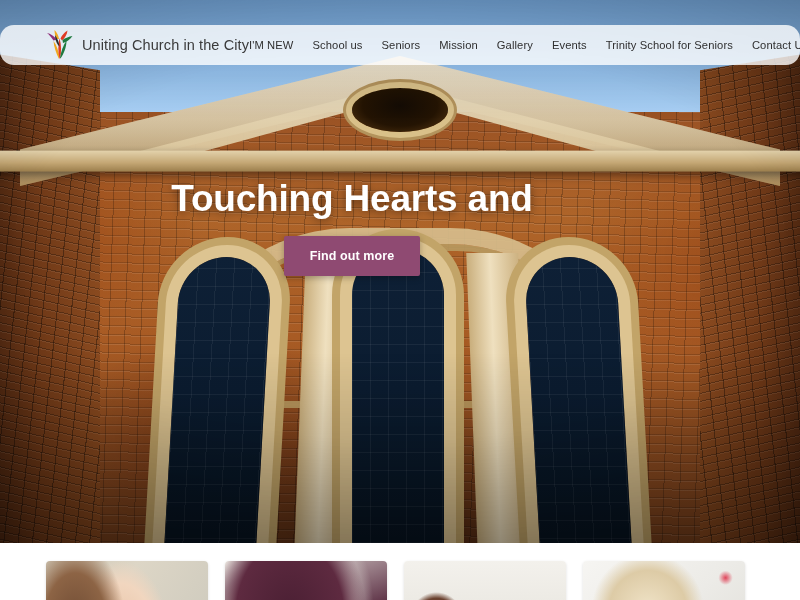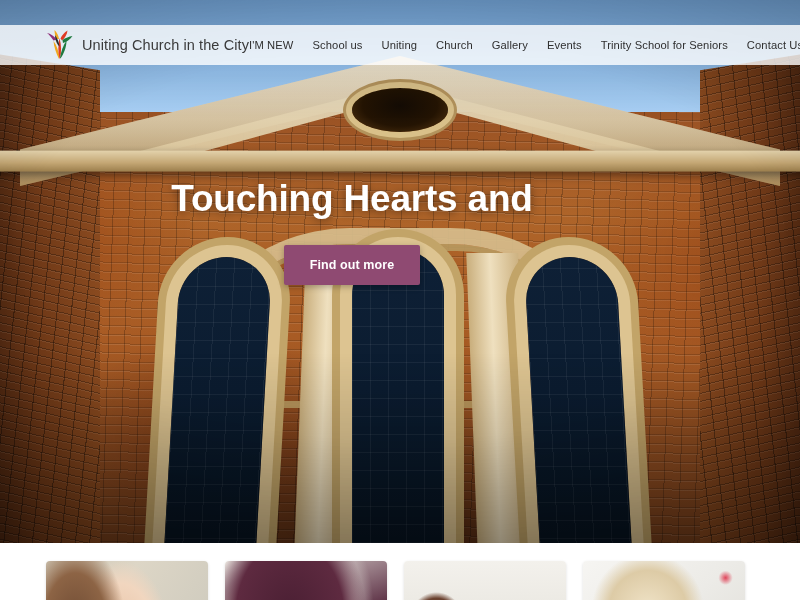--- a/index.html
+++ b/index.html
@@ -152,21 +152,21 @@
     position:absolute; inset:0;
     background:
       radial-gradient(ellipse 120% 90% at 50% 45%, rgba(0,0,0,0) 40%, rgba(0,0,0,.38) 100%),
       linear-gradient(180deg, rgba(0,0,0,.18) 0%, rgba(0,0,0,0) 22%, rgba(0,0,0,0) 65%, rgba(0,0,0,.30) 100%);
   }
 
   
   .header {
     position:absolute; left:0; top:25px; width:800px; height:40px;
     background:rgba(255,255,255,.80);
-    display:flex; align-items:center; z-index:30;
+    display:flex; align-items:center; z-index:30;border-radius:14px;
   }
   .brand { display:flex; align-items:center; margin-left:46px; }
   .logo-svg { display:block; width:27px; height:30px; }
   .brand-name {
     margin-left:9px; font-size:14.5px; color:#3a3a3a;
     letter-spacing:.1px; white-space:nowrap;
   }
   .nav { margin-left:auto; margin-right:42px; display:flex; align-items:center; gap:19px; }
   .nav-item {
     font-size:11.2px; font-weight:normal; color:#2f2f2f;
@@ -177,21 +177,21 @@
   .hero-copy {
     position:absolute; left:0; top:178px; width:704px; z-index:20;
     text-align:center;
   }
   .hero-title {
     color:#fff; font-size:37px; font-weight:bold; line-height:1.12;
     text-shadow:0 2px 10px rgba(0,0,0,.45);
     letter-spacing:-.2px;
   }
   .hero-btn {
-    display:inline-block; margin-top:26px;
+    display:inline-block; margin-top:17px;
     background:#8f4a72; color:#fff;
     font-size:12.5px; font-weight:bold;
     padding:13px 26px; border:none; border-radius:2px;
     cursor:pointer; letter-spacing:.1px;
     box-shadow:0 2px 6px rgba(0,0,0,.28);
   }
 
   
   .cards {
     position:absolute; left:46px; top:561px; width:700px;
@@ -276,22 +276,22 @@
           <path d="M33 20 C39 16 46 13 53 12 C48 19 41 24 34 26 Z" fill="#1f7a3f"></path>
           <path d="M24 30 C20 24 18 17 18 10 C23 17 26 25 27 33 Z" fill="#2b2b2b"></path>
         </svg>
       </span>
       <span class="brand-name">Uniting Church in the City</span>
     </a>
 
     <nav class="nav">
       <span class="nav-item">I'M NEW</span>
       <span class="nav-item">School us</span>
-      <span class="nav-item">Uniting</span>
-      <span class="nav-item">Church</span>
+      <span class="nav-item">Seniors</span>
+      <span class="nav-item">Mission</span>
       <span class="nav-item">Gallery</span>
       <span class="nav-item">Events</span>
       <span class="nav-item">Trinity School for Seniors</span>
       <span class="nav-item">Contact Us</span>
     </nav>
   </div>
 
   <div class="hero-copy">
     <div class="hero-title">
       <div>Touching Hearts and</div>

